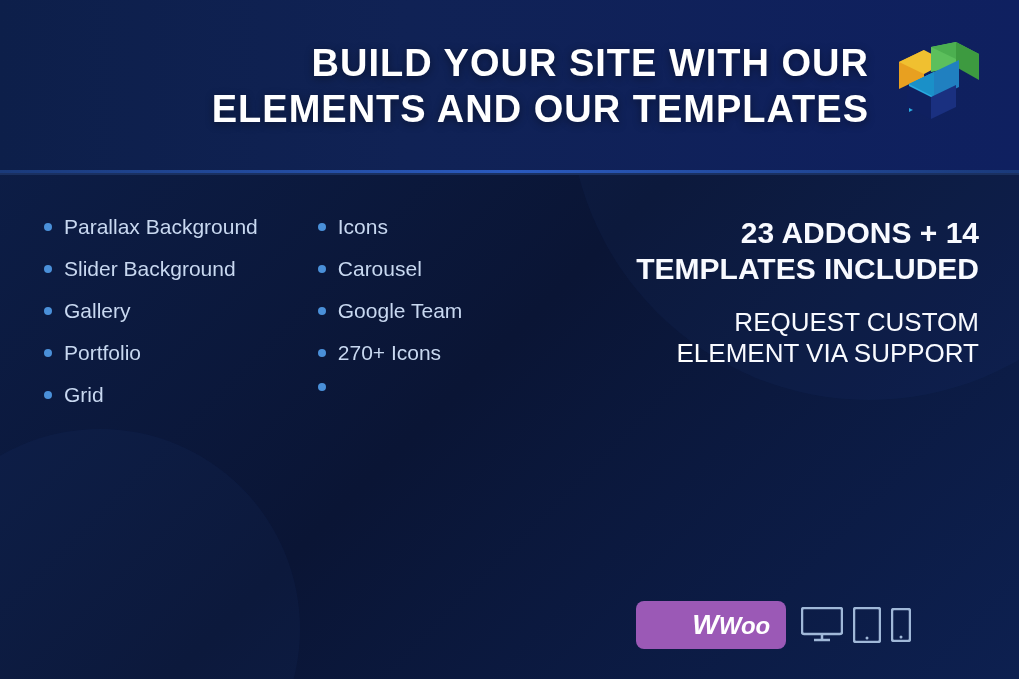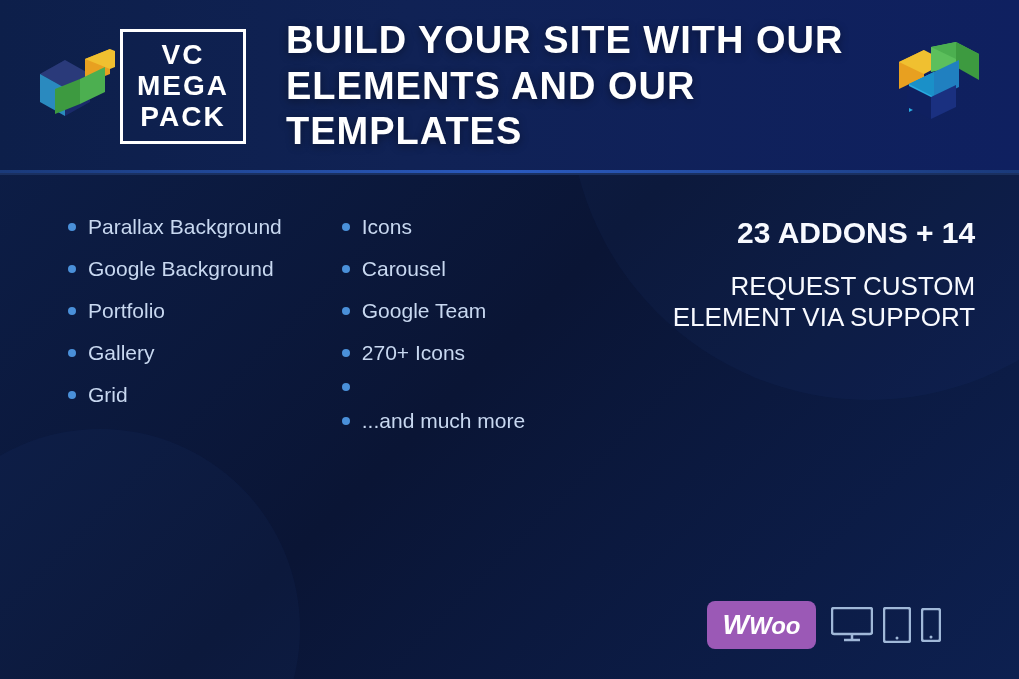--- a/index.html
+++ b/index.html
@@ -59,21 +59,21 @@
     .logo-text {
       color: white;
       font-size: 28px;
       font-weight: 900;
       line-height: 1.1;
       letter-spacing: 2px;
     }
 
     .header-title {
       flex: 1;
-      text-align: left;
+      text-align: right;
     }
 
     .header-title h1 {
       color: white;
       font-size: 38px;
       font-weight: 900;
       text-transform: uppercase;
       line-height: 1.2;
       letter-spacing: 1px;
       text-shadow: 0 2px 8px rgba(0,0,0,0.4);
@@ -81,21 +81,21 @@
 
     .header-logo-right {
       width: 100px;
       height: 90px;
       margin-left: 20px;
     }
 
     
     .content {
       display: flex;
-      padding: 40px 40px 30px 68px;
+      padding: 40px 40px 30px 44px;
       gap: 20px;
       height: calc(679px - 175px);
     }
 
     
     .features-section {
       display: flex;
       gap: 60px;
       flex: 1;
     }
@@ -125,21 +125,21 @@
       background: #4a90d9;
       border-radius: 50%;
       flex-shrink: 0;
     }
 
     
     .right-section {
       min-width: 310px;
       display: flex;
       flex-direction: column;
-      align-items: center;
+      align-items: flex-start;
       justify-content: space-between;
     }
 
     .stats-text {
       text-align: right;
     }
 
     .stats-text .main-stat {
       color: white;
       font-size: 30px;
@@ -172,20 +172,21 @@
       display: flex;
       align-items: center;
       gap: 0;
     }
 
     .woo-text {
       color: white;
       font-size: 26px;
       font-weight: 900;
       font-style: italic;
+      margin-left: 40px;
     }
 
     
     .device-icons {
       display: flex;
       align-items: center;
       gap: 10px;
     }
 
     
@@ -210,43 +211,20 @@
 <body>
 
 <div class="main-container">
   <div class="bg-decoration">
     <div class="bg-circle" style="width:600px;height:600px;top:-200px;right:-150px;"></div>
     <div class="bg-circle" style="width:400px;height:400px;bottom:-150px;left:-100px;"></div>
   </div>
 
   <div class="header">
 
-    <div class="logo-section">
-
-      <svg class="logo-icon cube-svg" viewBox="0 0 85 85" xmlns="http://www.w3.org/2000/svg">
-
-        <polygon points="10,30 35,16 35,44 10,58" fill="#1a2a5a"></polygon>
-        <polygon points="10,30 35,16 60,30 35,44" fill="#2a3a7a"></polygon>
-        <polygon points="35,44 60,30 60,58 35,72" fill="#1a2a6a"></polygon>
-
-        <polygon points="10,30 35,44 35,72 10,58" fill="#2a8abf"></polygon>
-
-        <polygon points="40,10 65,0 65,25 40,35" fill="#e8a020" transform="translate(15,5)"></polygon>
-        <polygon points="40,10 65,0 90,10 65,20" fill="#f0c030" transform="translate(15,5)"></polygon>
-
-        <polygon points="55,25 80,13 80,38 55,50" fill="#4caf50" transform="translate(-5,10)"></polygon>
-        <polygon points="55,25 55,50 30,60 30,35" fill="#3d9a40" transform="translate(-5,10)"></polygon>
-      </svg>
-
-      <div class="logo-text-box">
-        <div class="logo-text">VC</div>
-        <div class="logo-text">MEGA</div>
-        <div class="logo-text">PACK</div>
-      </div>
-    </div>
 
     <div class="header-title">
       <h1>
         <span>BUILD YOUR SITE WITH OUR</span><br>
         <span>ELEMENTS AND OUR TEMPLATES</span>
       </h1>
     </div>
 
     <svg class="header-logo-right" viewBox="0 0 100 90" xmlns="http://www.w3.org/2000/svg">
 
@@ -270,29 +248,29 @@
     <div class="features-section">
 
       <div class="feature-column">
         <ul class="feature-list">
           <li>
             <span class="bullet"></span>
             <span>Parallax Background</span>
           </li>
           <li>
             <span class="bullet"></span>
-            <span>Google Background</span>
+            <span>Slider Background</span>
+          </li>
+          <li>
+            <span class="bullet"></span>
+            <span>Gallery</span>
           </li>
           <li>
             <span class="bullet"></span>
             <span>Portfolio</span>
-          </li>
-          <li>
-            <span class="bullet"></span>
-            <span>Gallery</span>
           </li>
           <li>
             <span class="bullet"></span>
             <span>Grid</span>
           </li>
         </ul>
       </div>
 
       <div class="feature-column">
         <ul class="feature-list">
@@ -307,33 +285,30 @@
           <li>
             <span class="bullet"></span>
             <span>Google Team</span>
           </li>
           <li>
             <span class="bullet"></span>
             <span>270+ Icons</span>
           </li>
           <li>
             <span class="bullet"></span>
-          </li>
-          <li>
-            <span class="bullet"></span>
-            <span>...and much more</span>
           </li>
         </ul>
       </div>
     </div>
 
     <div class="right-section">
       <div class="stats-text">
         <div class="main-stat">
           <span>23 ADDONS + 14</span><br>
+          <span>TEMPLATES INCLUDED</span>
         </div>
         <div class="request-text">
           <span>REQUEST CUSTOM</span><br>
           <span>ELEMENT VIA SUPPORT</span>
         </div>
       </div>
 
       <div class="bottom-icons">
 
         <div class="woo-badge">

